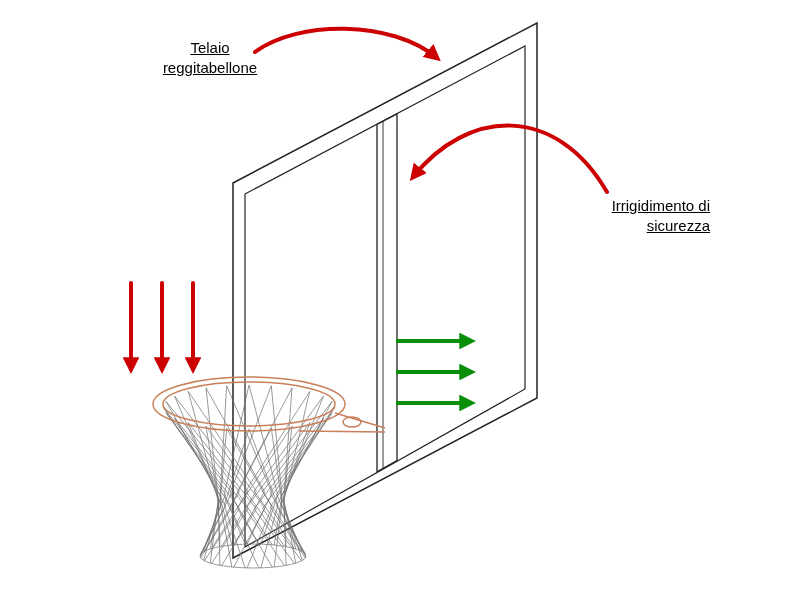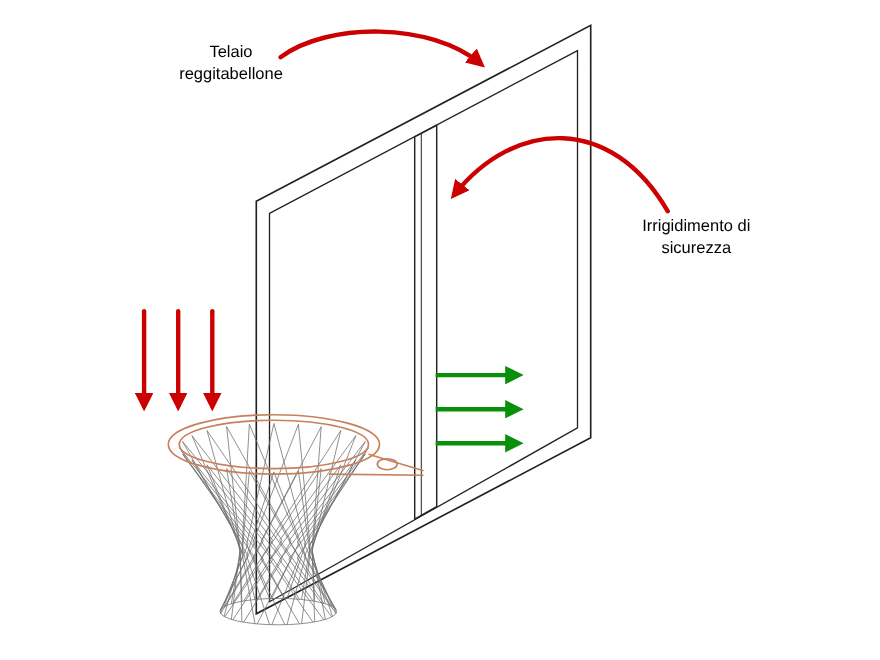--- a/index.html
+++ b/index.html
@@ -12,23 +12,24 @@
     font-family: "Liberation Sans", sans-serif;
   }
   .stage svg { display: block; position: absolute; left: 0; top: 0; }
   .label {
     position: absolute;
     color: #000;
     font-size: 15px;
     line-height: 20px;
     text-align: center;
     white-space: pre-line;
+    text-decoration: underline;
   }
   #frame-label { left: 140px; top: 38px; width: 140px; }
-  #stiffener-label { left: 556px; top: 196px; width: 154px; }
+  #stiffener-label { left: 556px; top: 196px; width: 154px; text-align: right; }
 
   .stroke-black  { stroke: var(--line-black, #222); fill: none; }
   .frame-outer   { stroke-width: 1.5; }
   .frame-inner   { stroke-width: 1.2; }
   .bar           { stroke-width: 1.3; fill: #ffffff; }
   .bar-detail    { stroke-width: 0.9; }
   .net-lines     { stroke: var(--net-gray, #6f6f6f); fill: none; stroke-width: 0.7; }
   .rim           { stroke: var(--rim-orange, #c87f5a); fill: none; stroke-width: 1.5; }
   .red-arrow     { stroke: var(--annotation-red, #cc0000); fill: none; stroke-width: 4; stroke-linecap: round; }
   .green-arrow   { stroke: var(--force-green, #0a8f0a); fill: none; stroke-width: 4; }

